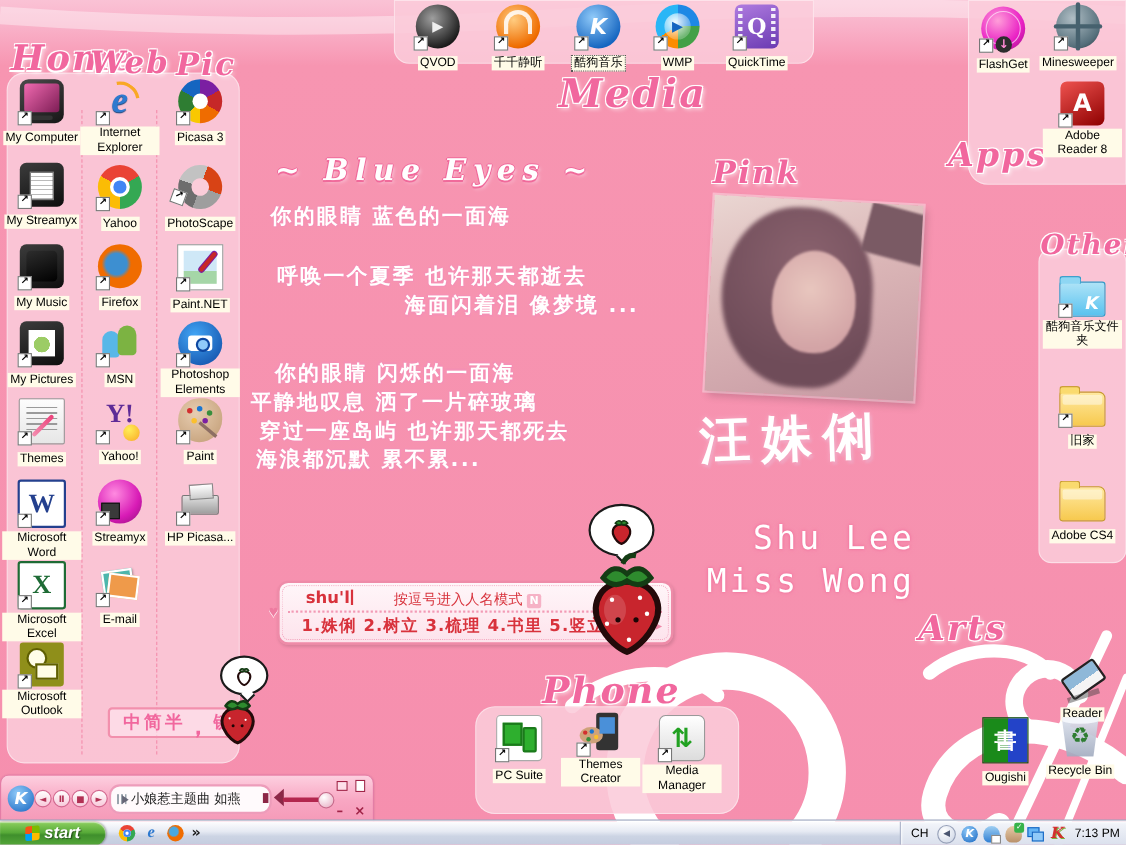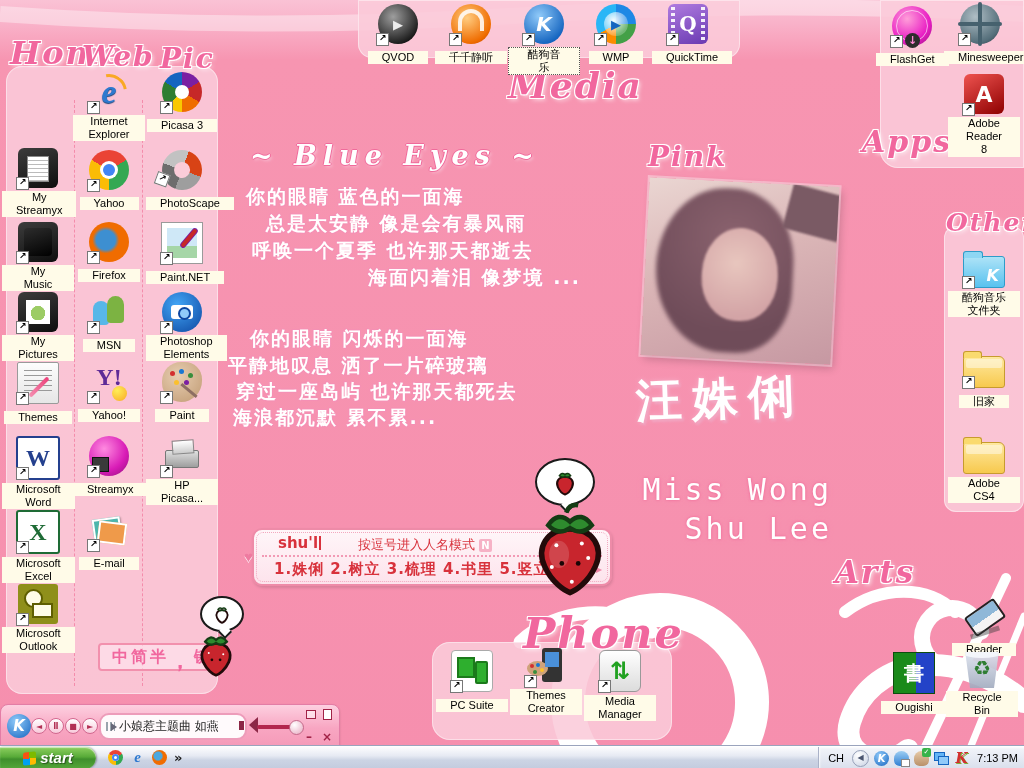--- a/index.html
+++ b/index.html
@@ -7,21 +7,21 @@
     background:linear-gradient(180deg,#fac2d5 0,#f9b3ca 22px,#f795b1 60px,#f68fae 100%);
     font-family:"Liberation Sans",sans-serif;}
   svg.deco{position:absolute;left:0;top:0;pointer-events:none}
   .panel{position:absolute;background:rgba(251,203,218,.88);box-shadow:inset 0 0 0 1px rgba(255,255,255,.45)}
   .vsep{position:absolute;width:0;border-left:1px dashed #f48cab}
   .script{position:absolute;font-family:"DejaVu Serif",serif;font-style:italic;font-weight:bold;color:#f1679e;
     text-shadow:-1px -1px 0 #fff,1px -1px 0 #fff,-1px 1px 0 #fff,1px 1px 0 #fff,2px 2px 4px rgba(255,255,255,.7);
     letter-spacing:2px;white-space:nowrap}
   
   .cell{position:absolute;width:72px;text-align:center;cursor:pointer}
-  .cell .lbl{display:inline-block;background:#fffbe8;color:#000;font-size:11px;line-height:1.2;padding:0 14px;max-width:68px}
+  .cell .lbl{display:inline-block;background:#fffbe8;color:#000;font-size:11px;line-height:1.2;padding:0 2px;max-width:68px}
   .cell .lbl.sel{border:1px dotted #555}
   .ic{width:40px;height:40px;margin:0 auto 3px;position:relative}
   .g{position:absolute;inset:0;display:flex;align-items:center;justify-content:center;font-weight:bold;color:#fff;font-family:"DejaVu Sans",sans-serif}
   .sca{position:absolute;left:-2px;bottom:-2px;width:11px;height:11px;background:#fff;border:1px solid #777;z-index:3}
   .sca::before{content:"\2197";position:absolute;left:0;top:-1px;width:11px;text-align:center;font:bold 9px "DejaVu Sans",sans-serif;color:#000}
   
   .i-mycpu{background:linear-gradient(150deg,#4a4a4a,#161616);border-radius:8px}
   .i-mycpu::before{content:"";position:absolute;inset:4px 4px 10px 4px;border-radius:3px;background:linear-gradient(135deg,#f06ab0,#7d1d55)}
   .i-mycpu::after{content:"";position:absolute;left:10px;right:10px;bottom:3px;height:4px;background:#333;border-radius:2px}
   .i-fdark{background:linear-gradient(160deg,#3c3c3c,#0e0e0e);border-radius:6px}
@@ -209,22 +209,25 @@
   <div class="panel" style="left:432px;top:642px;width:240px;height:98px;border-radius:18px"></div>
 
   <div class="script" style="left:10px;top:34px;font-size:32px">Home</div>
   <div class="script" style="left:82px;top:40px;font-size:28px">Web</div>
   <div class="script" style="left:160px;top:42px;font-size:28px">Pic</div>
   <div class="script" style="left:508px;top:64px;font-size:36px">Media</div>
   <div class="script" style="left:862px;top:124px;font-size:30px">Apps</div>
   <div class="script" style="left:946px;top:208px;font-size:25px">Others</div>
   <div class="script" style="left:648px;top:140px;font-size:28px">Pink</div>
   <div class="script" style="left:835px;top:554px;font-size:31px">Arts</div>
-  <div class="script" style="left:523px;top:608px;font-size:43px">Phone</div>
-
+  <div class="script" style="left:493px;top:608px;font-size:33px">Phone</div>
+
+  <div class="cell" style="left:2px;top:72px"><div class="ic i-mycpu">
+        <span class="sca"></span>
+      </div><div class="lbl">My Computer</div></div>
   <div class="cell" style="left:2px;top:148px"><div class="ic i-fdark i-mydocs">
         <span class="sca"></span>
       </div><div class="lbl">My Streamyx</div></div>
   <div class="cell" style="left:2px;top:222px"><div class="ic i-fdark i-mymusic">
         <span class="sca"></span>
       </div><div class="lbl">My Music</div></div>
   <div class="cell" style="left:2px;top:292px"><div class="ic i-fdark i-mypics">
         <span class="sca"></span>
       </div><div class="lbl">My Pictures</div></div>
   <div class="cell" style="left:2px;top:362px"><div class="ic i-wordpad">
@@ -340,37 +343,36 @@
   <div class="cell" style="left:948px;top:596px"><div class="ic i-inpaint"></div><div class="lbl">Reader</div></div>
   <div class="cell" style="left:878px;top:652px"><div class="ic i-ougishi">
         <span class="g">書</span>
       </div><div class="lbl">Ougishi</div></div>
   <div class="cell" style="left:946px;top:648px"><div class="ic i-recycle">
         <span class="g">♻</span>
       </div><div class="lbl">Recycle Bin</div></div>
 
   <div class="lyr-title" style="left:250px;top:140px">~ Blue Eyes ~</div>
   <div class="lyr" style="left:246px;top:184px">你的眼睛 蓝色的一面海</div>
-  <div class="lyr" style="left:266px;top:211px">总是太安静 像是会有暴风雨</div>
   <div class="lyr" style="left:252px;top:238px">呼唤一个夏季 也许那天都逝去</div>
   <div class="lyr" style="left:368px;top:265px">海面闪着泪 像梦境 ...</div>
   <div class="lyr" style="left:250px;top:326px">你的眼睛 闪烁的一面海</div>
   <div class="lyr" style="left:228px;top:353px">平静地叹息 洒了一片碎玻璃</div>
   <div class="lyr" style="left:236px;top:379px">穿过一座岛屿 也许那天都死去</div>
   <div class="lyr" style="left:233px;top:405px">海浪都沉默 累不累...</div>
 
   <div class="photo">
       <span class="ph-hair"></span>
       <span class="ph-face"></span>
       <span class="ph-obj"></span>
     </div>
   <div class="name-cn">汪姝俐</div>
   <div class="name-en">
+      <div>Shu Lee</div>
       <div>Miss Wong</div>
-      <div>Shu Lee</div>
     </div>
 
   <div class="imewin">
     <div class="inner"></div>
     <span class="ime-heart"></span>
     <div class="ime-in"><span>shu'l</span><span class="caret"></span></div>
     <div class="ime-hint"><span>按逗号进入人名模式</span><span class="ime-n">N</span></div>
     <div class="ime-sep"></div>
     <div class="ime-cand">1.姝俐  2.树立  3.梳理  4.书里  5.竖立</div>
     <div class="ime-pager">◂ ▸</div>

